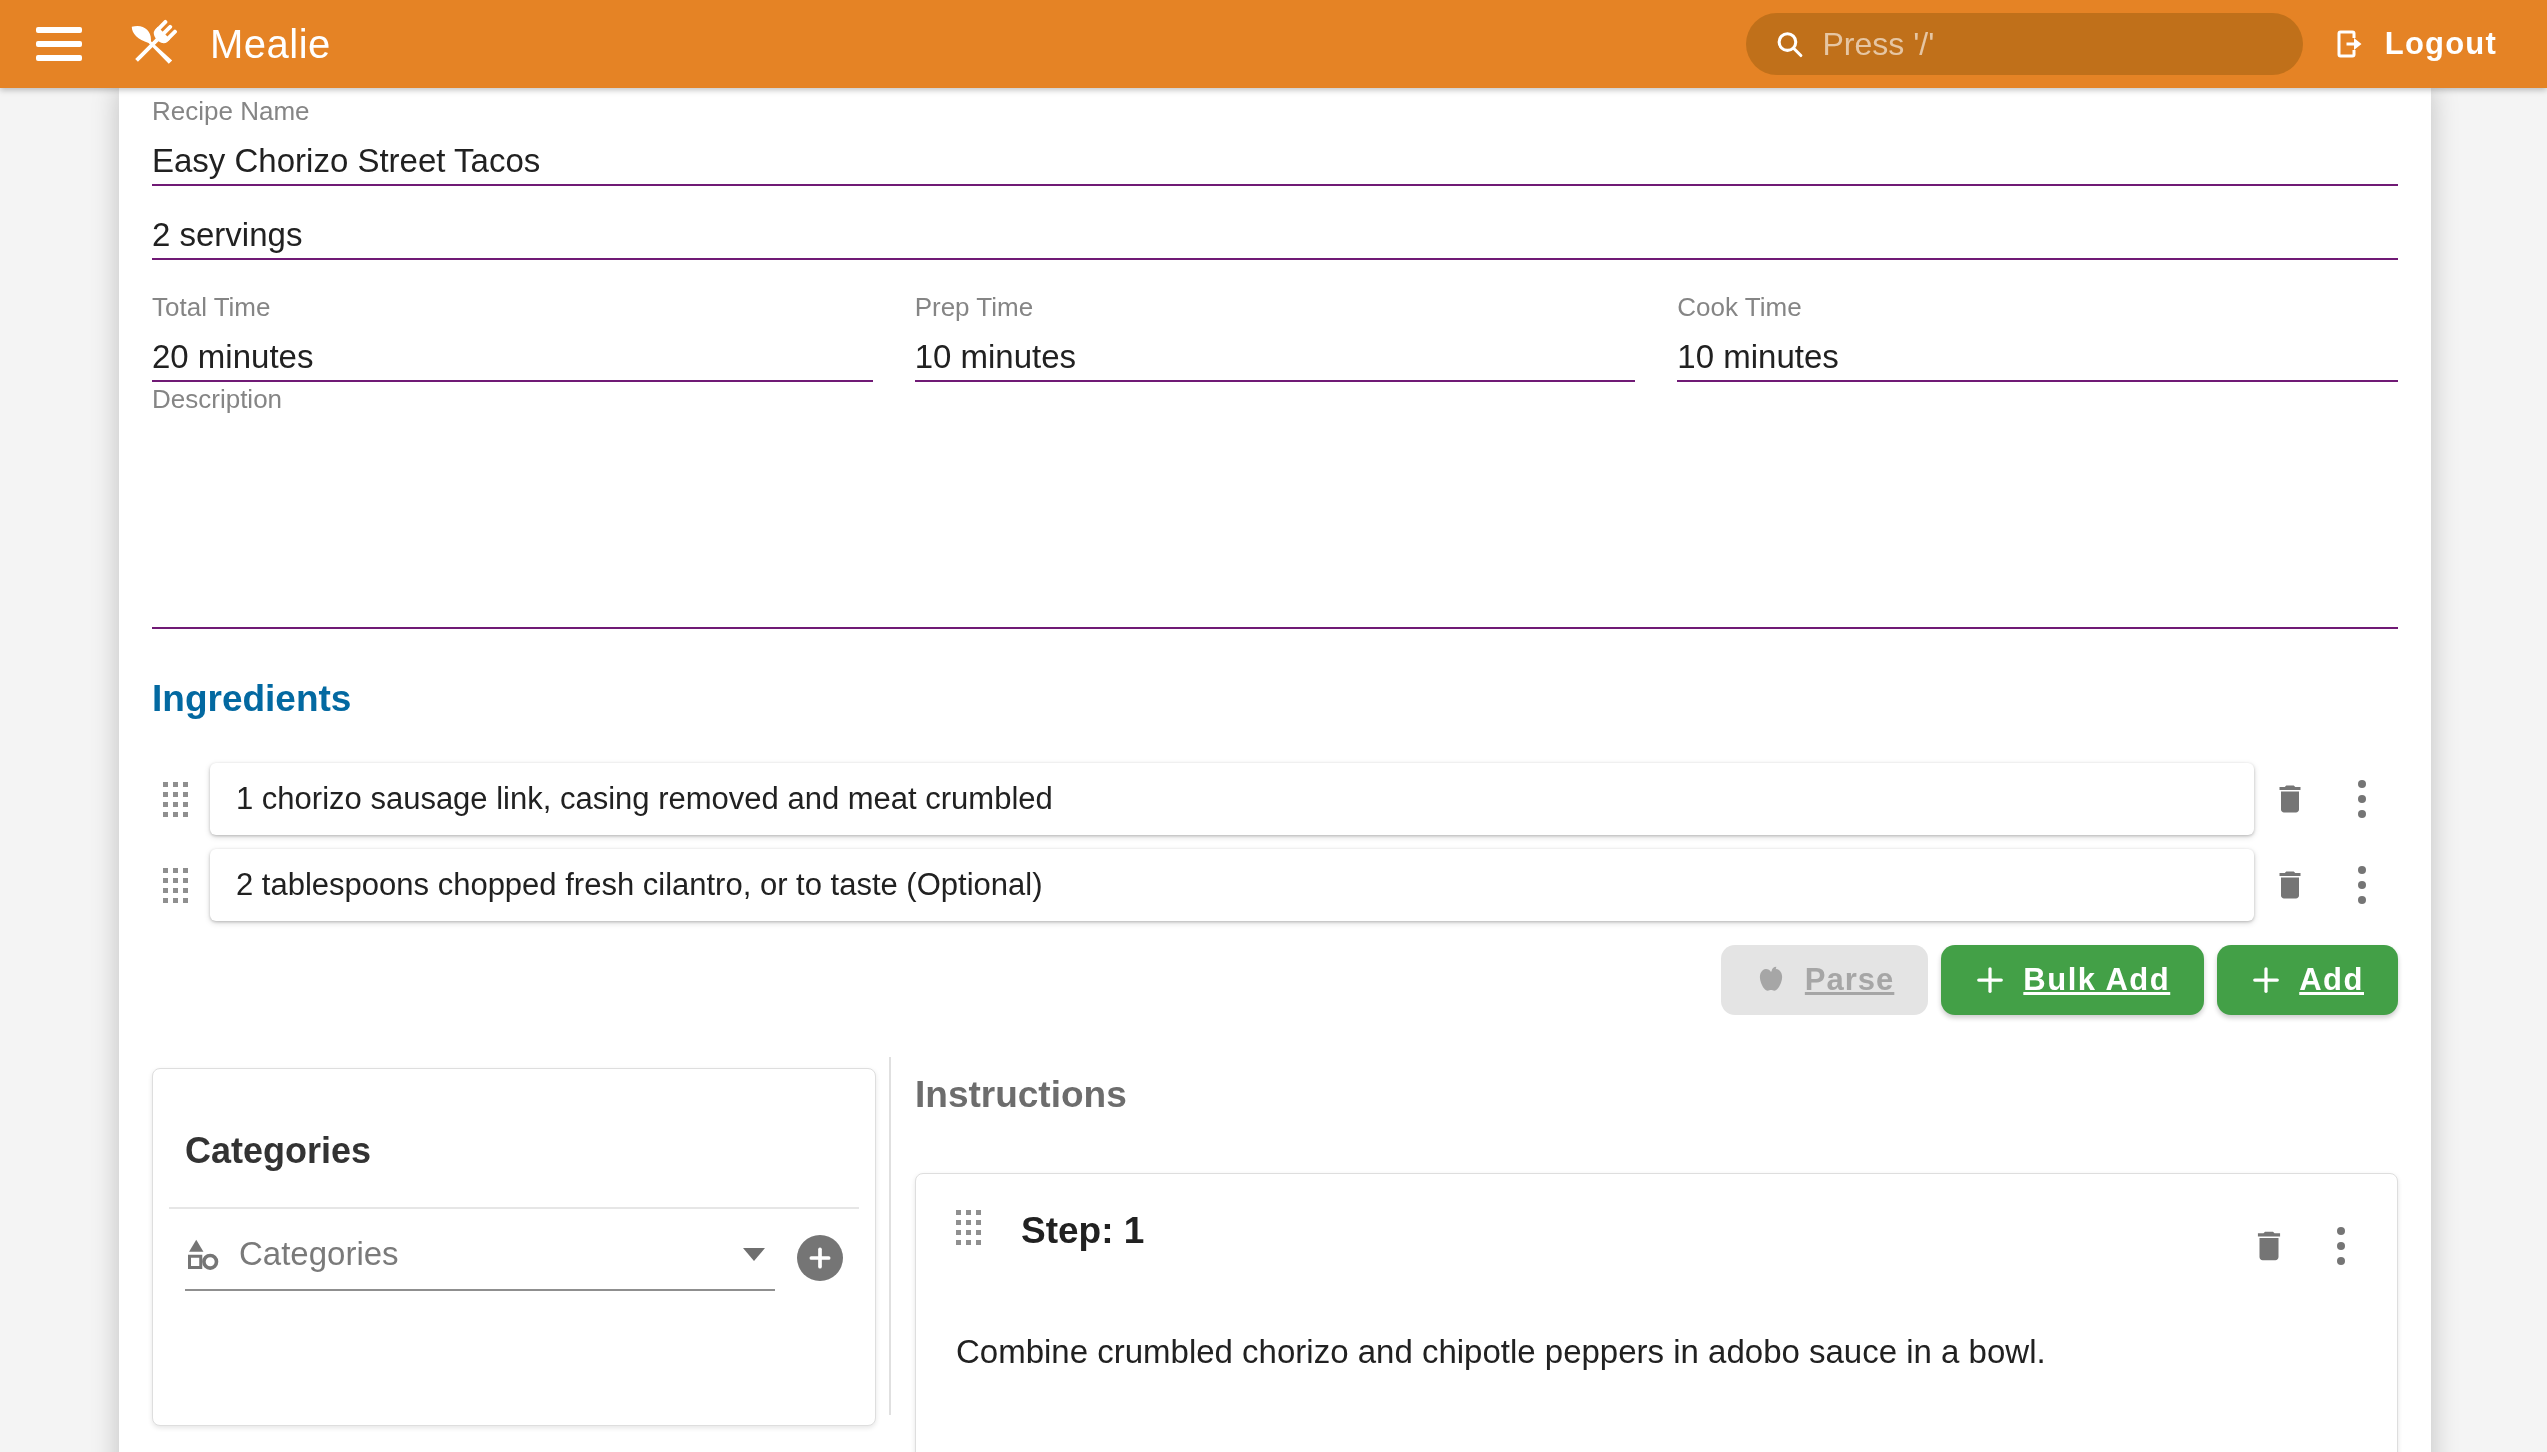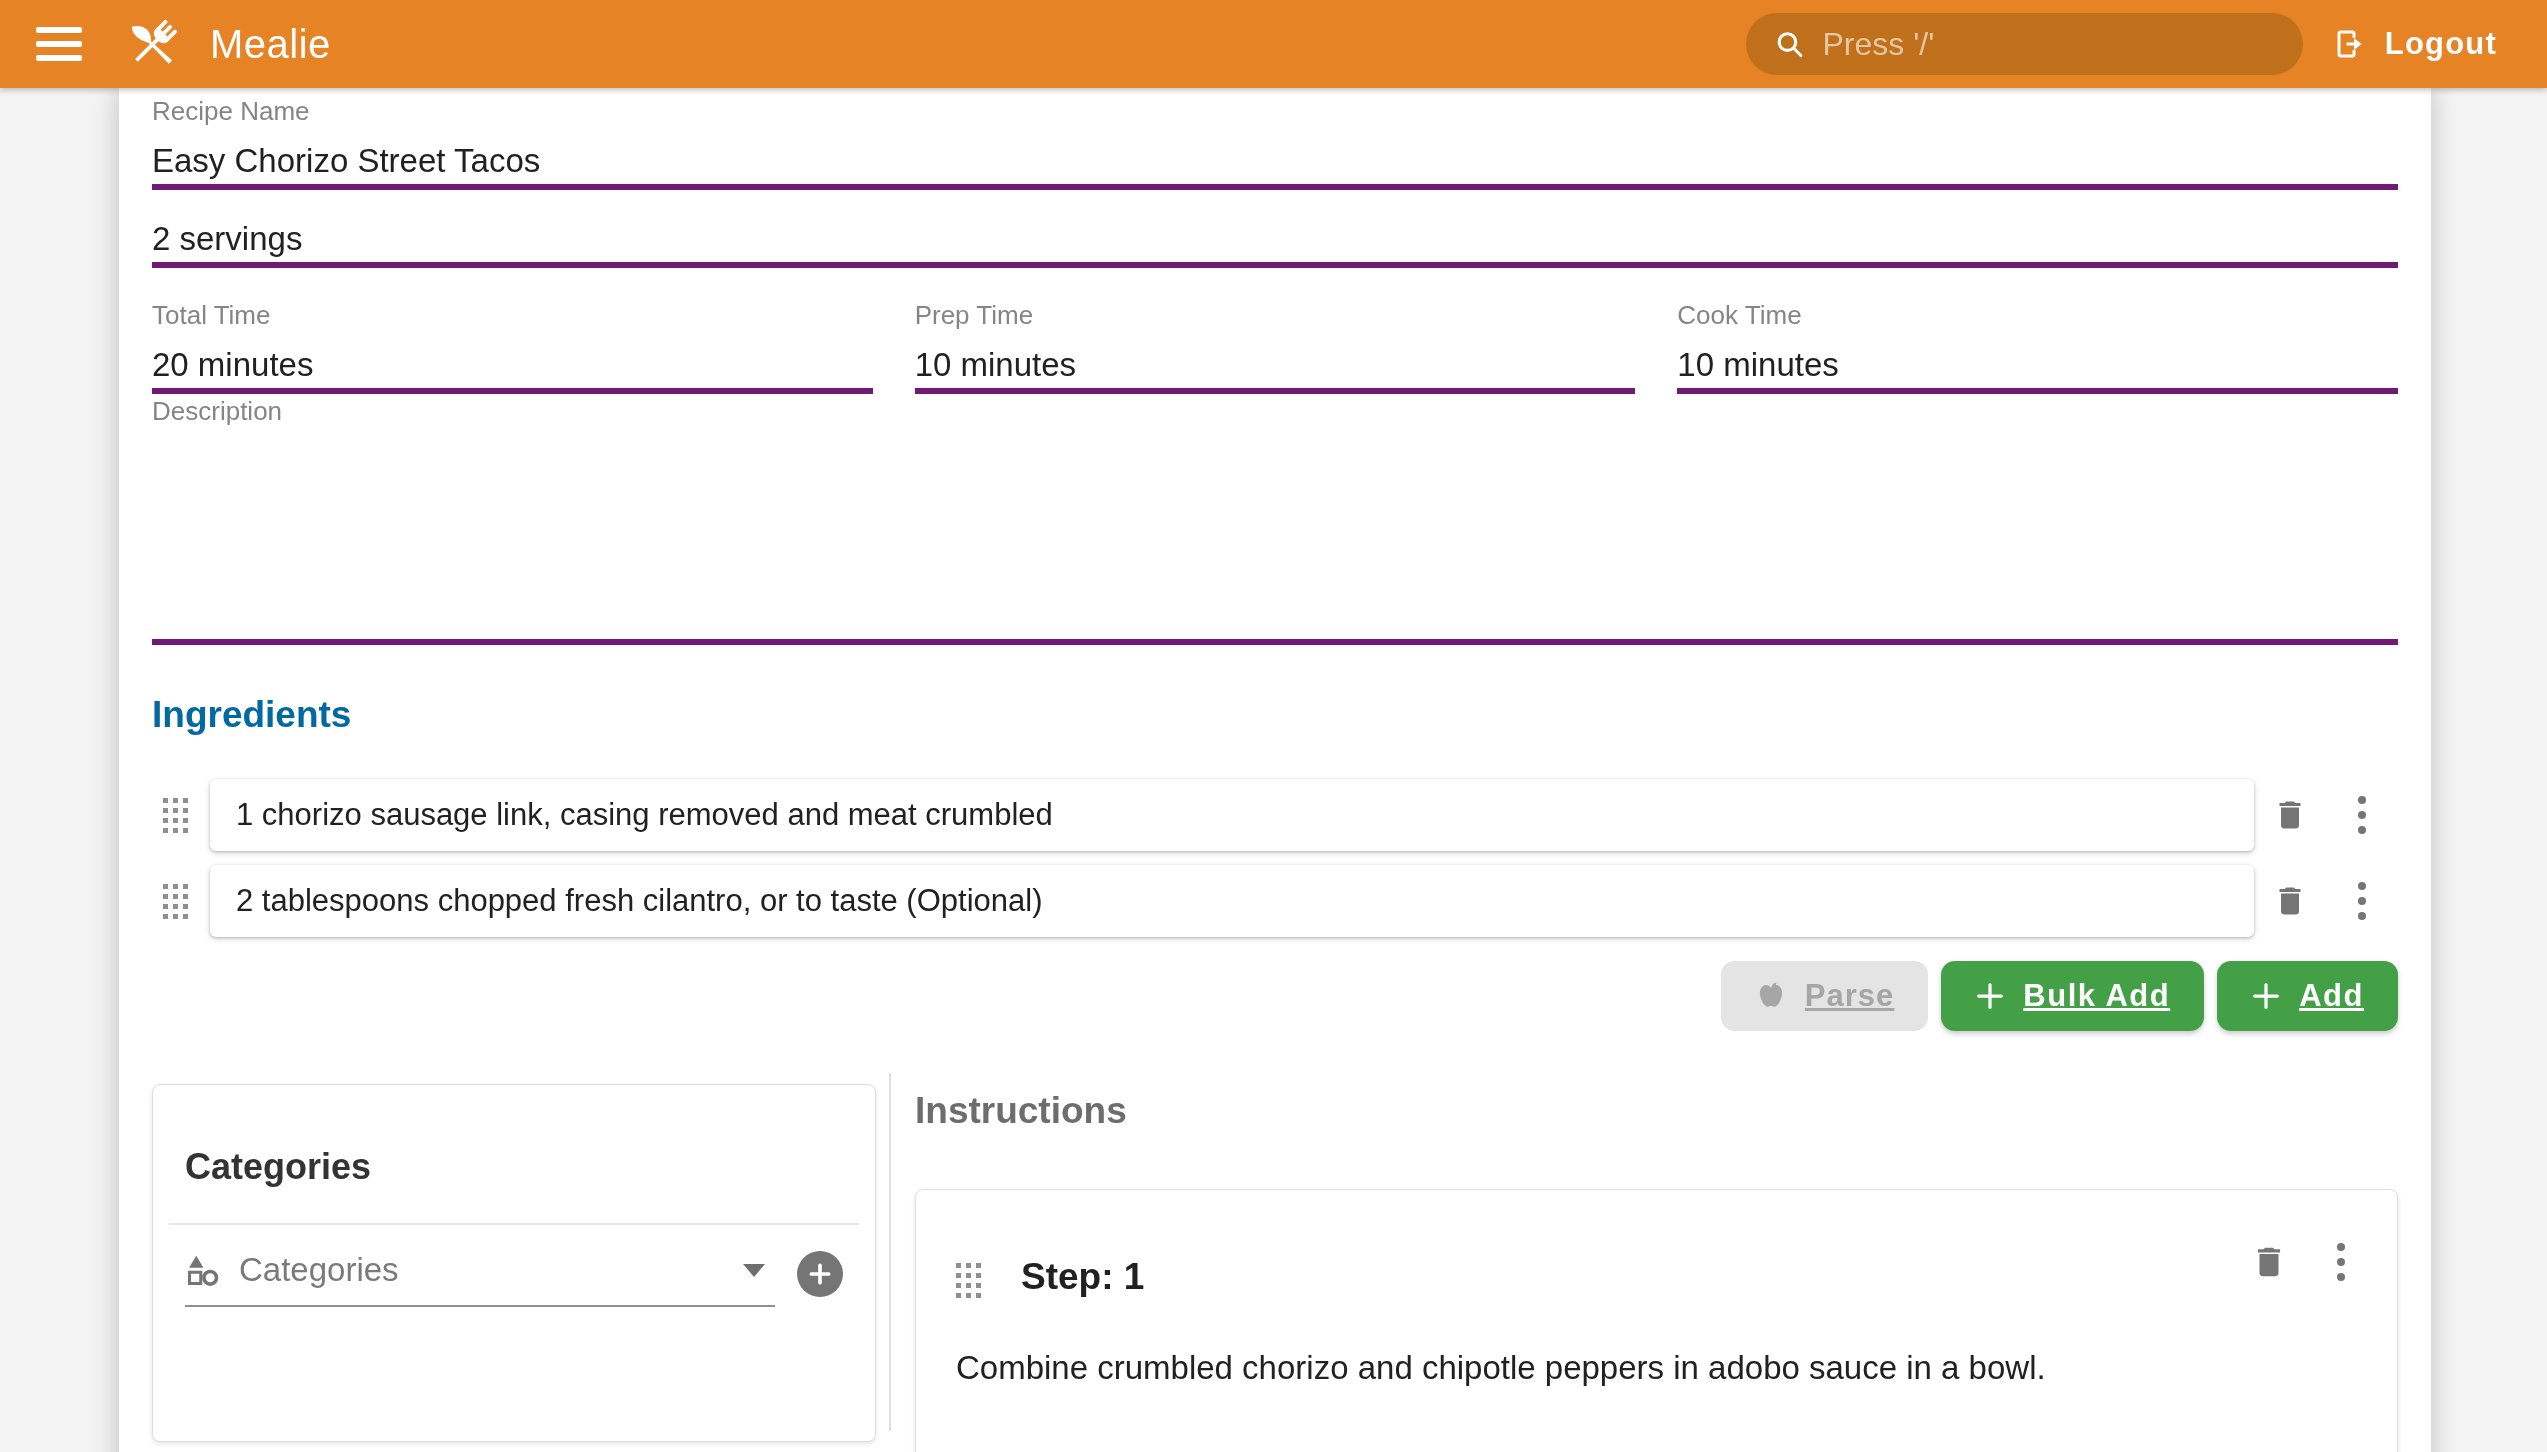--- a/index.html
+++ b/index.html
@@ -45,21 +45,21 @@
 
   
   .main-card {
     position:absolute; top:88px; left:119px; right:116px; bottom:-30px;
     background:#fff;
     box-shadow:0 0 26px rgba(0,0,0,.22);
   }
   .content { padding:6px 33px 0 33px; }
 
   
-  .v-field { border-bottom:6px solid #701a75; }
+  .v-field { border-bottom:2px solid #701a75; }
   .v-field .f-label { font-size:26px; line-height:34px; color:#858585; }
   .v-field .f-value { font-size:33px; line-height:46px; color:#212121; margin-top:10px; }
   .field-servings { margin-top:26px; }
   .time-row { margin-top:30px; display:grid; grid-template-columns:1fr 1fr 1fr; column-gap:42px; }
   .field-desc { }
   .field-desc .desc-area { min-height:211px; font-size:33px; color:#212121; }
 
   .section-heading { margin-top:44px; font-size:37px; line-height:52px; font-weight:bold; color:#0369a1; }
 
   
@@ -121,21 +121,21 @@
     margin-left:22px; margin-bottom:10px; flex:none;
     display:flex; align-items:center; justify-content:center;
   }
 
   .instructions-heading { margin-top:12px; font-size:37px; line-height:52px; font-weight:bold; color:#6d6d6d; }
   .step-card {
     margin-top:52px; background:#fff; border:1px solid #dedede; border-radius:8px;
     box-shadow:0 2px 5px rgba(0,0,0,.10);
     padding:36px 20px 40px 40px; height:calc(100% - 64px) ;
   }
-  .step-header { display:flex; align-items:flex-end; }
+  .step-header { display:flex; align-items:flex-start; }
   .step-title { font-size:37px; font-weight:bold; color:#212121; margin-left:18px; }
   .step-header .spacer { flex:1; }
   .step-text { margin-top:46px; font-size:33px; line-height:48px; color:#212121; padding-right:20px; }
 
   svg { display:block; }
 </style>
 </head>
 <body>
 
 <header class="appbar">

